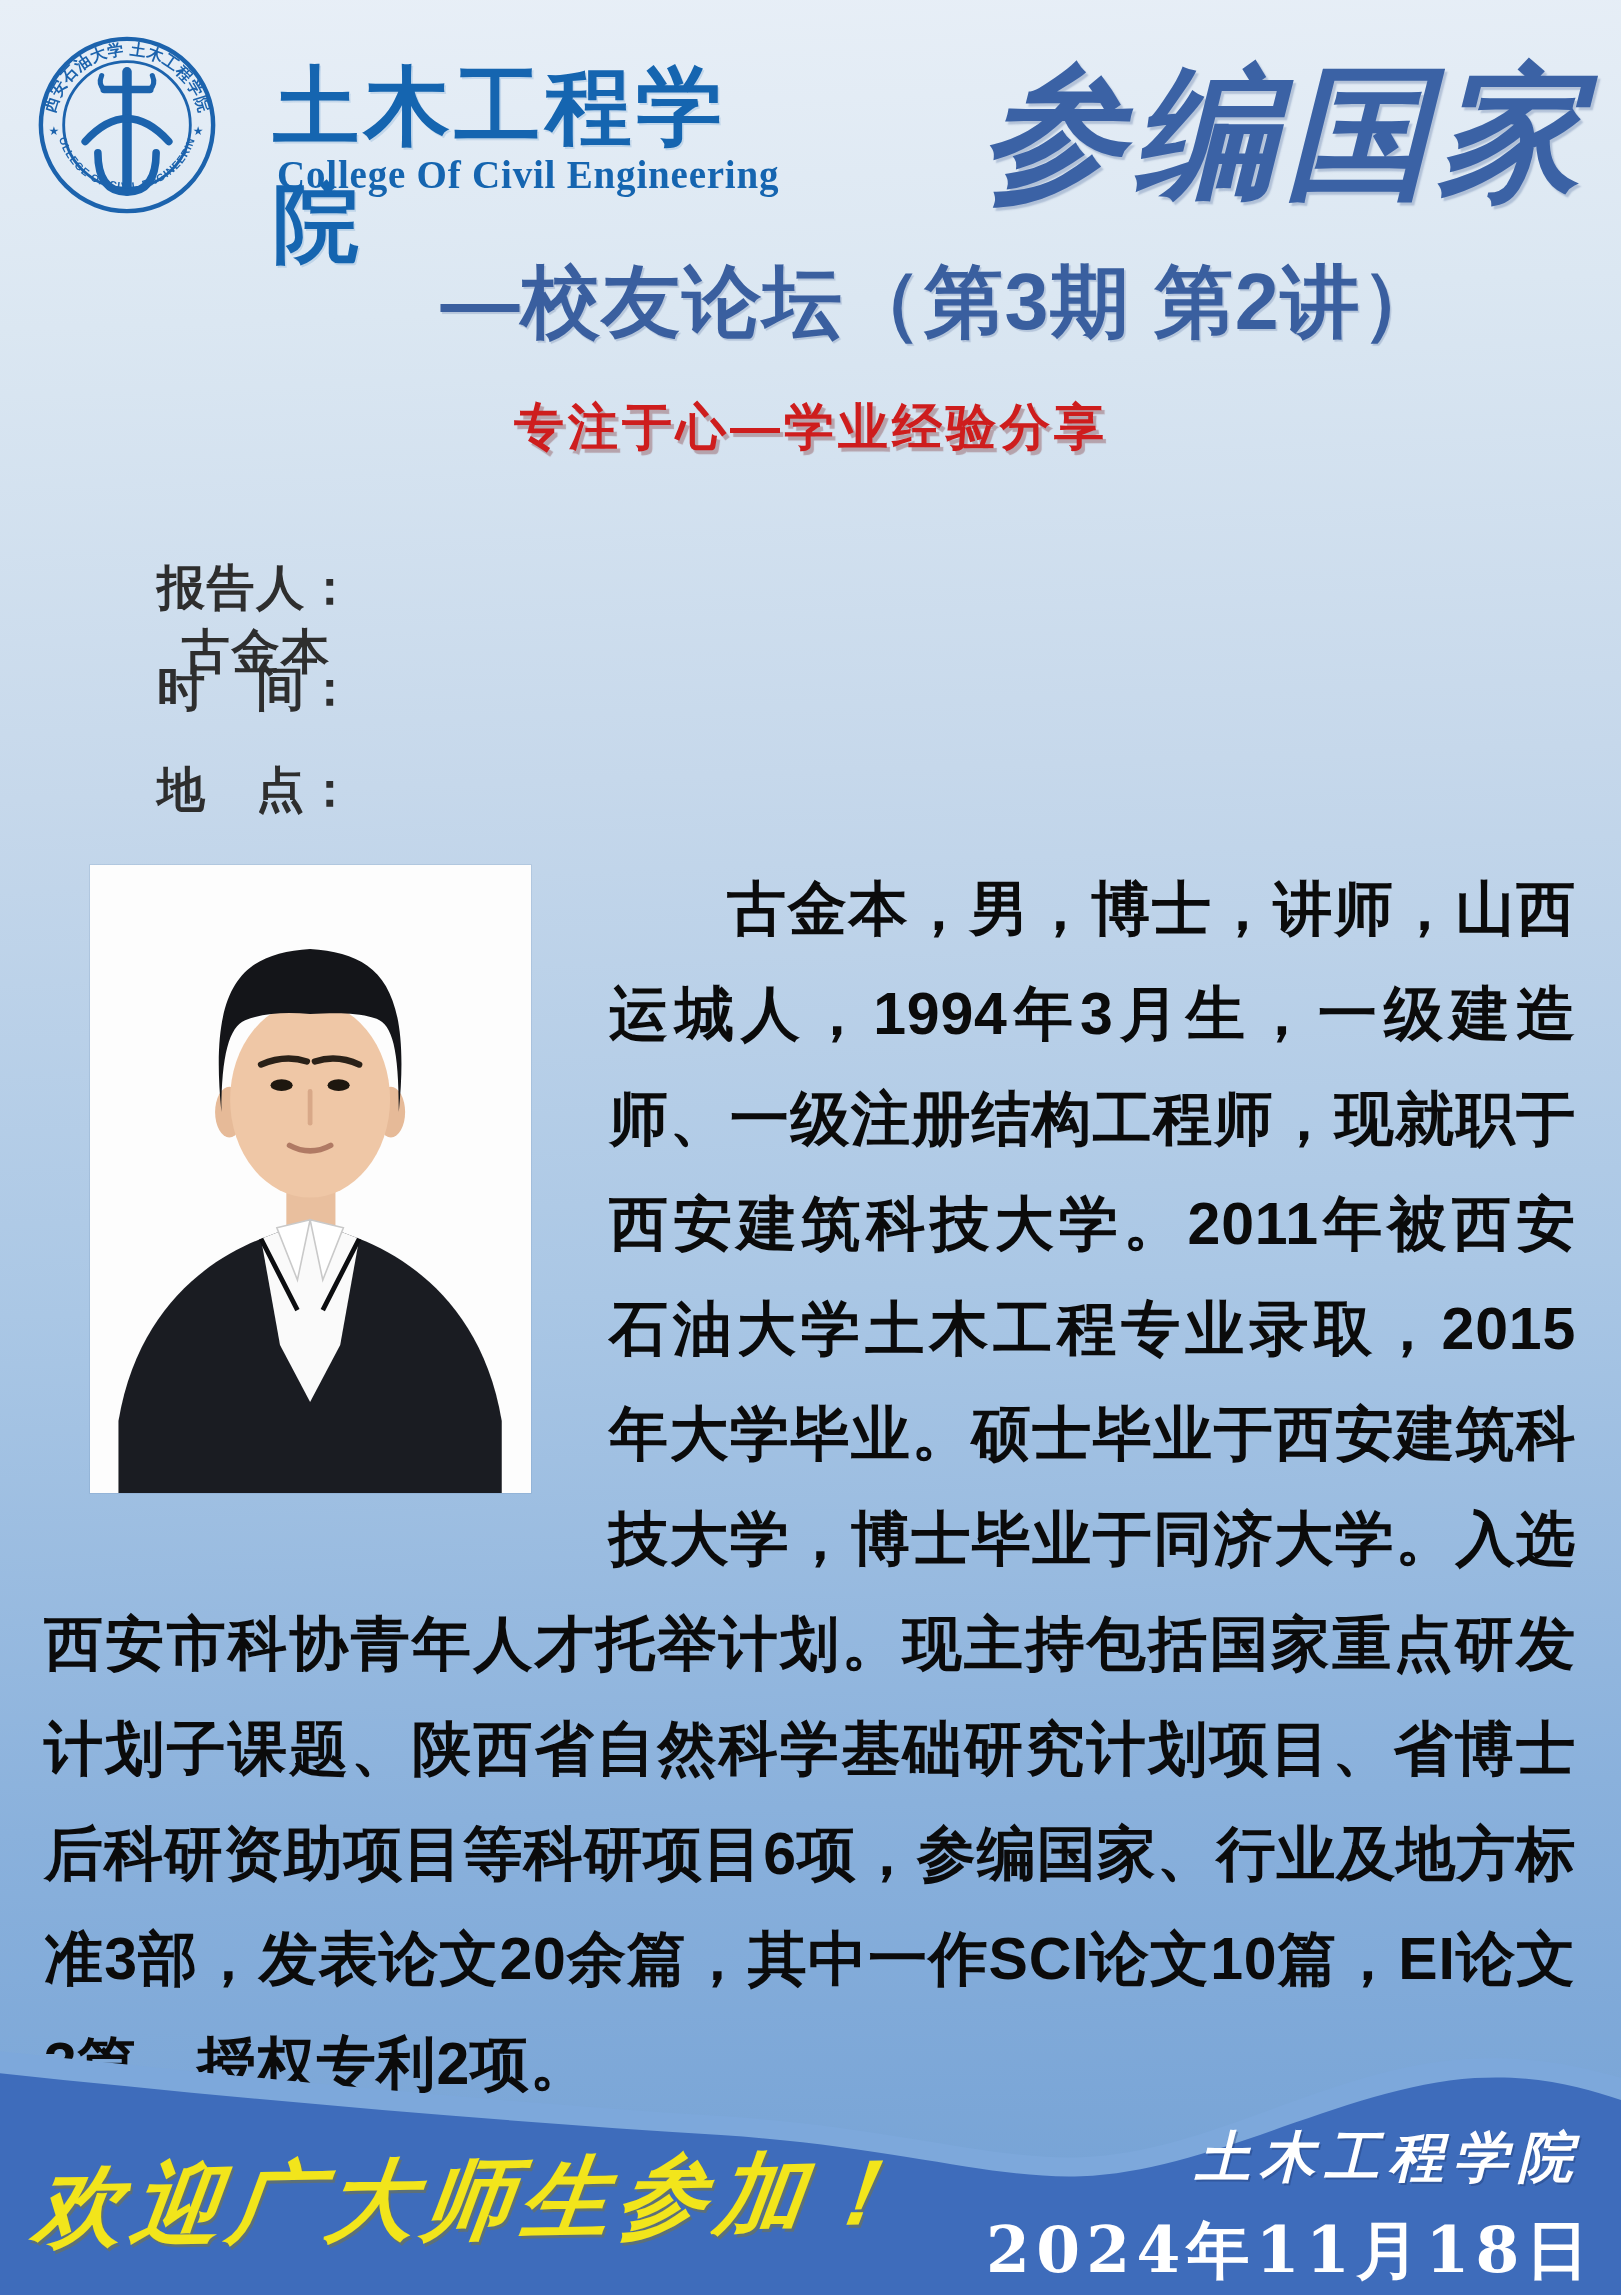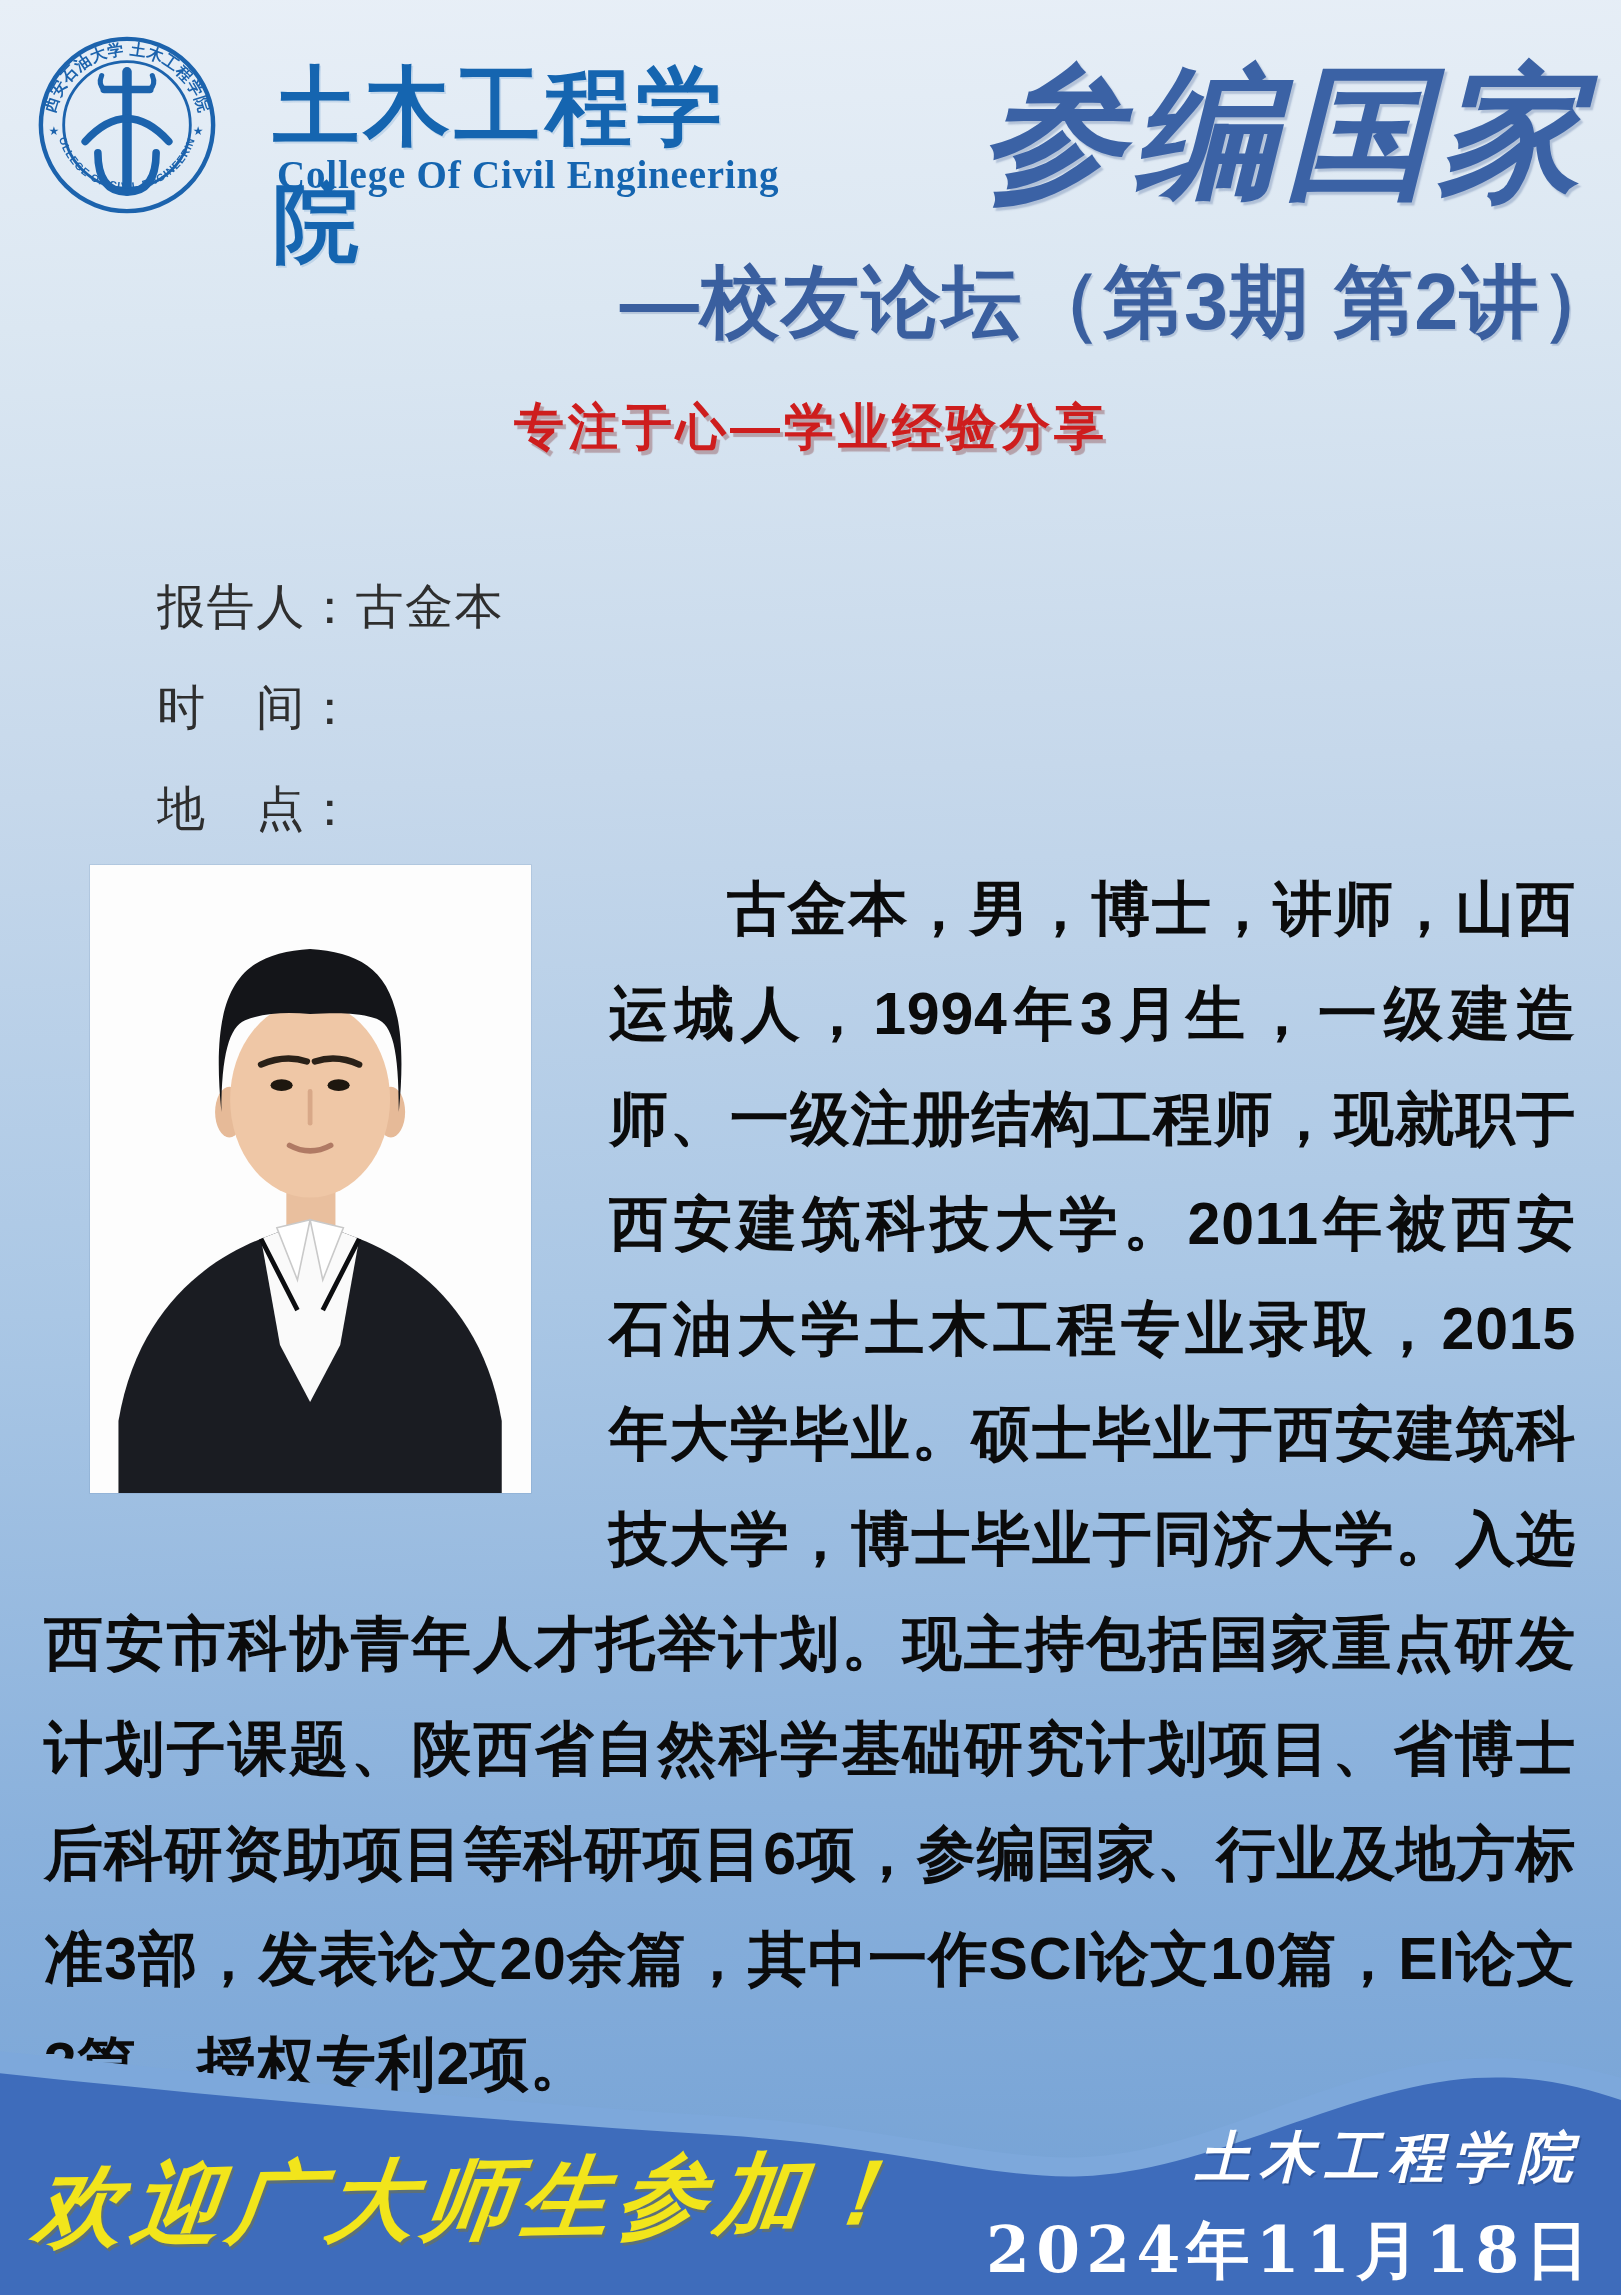--- a/index.html
+++ b/index.html
@@ -19,32 +19,32 @@
     position:absolute;left:277px;top:152px;
     font-family:"Liberation Serif",serif;
     font-size:39px;font-weight:700;color:#1565b0;letter-spacing:0.8px;
   }
   .main-title{
     position:absolute;left:978px;top:38px;width:614px;text-align:center;
     font-size:144px;font-weight:900;color:#3b62a5;letter-spacing:8px;
     font-style:italic;text-shadow:2.4px 3.2px 1.6px rgba(40,70,130,.25);
   }
   .series-subtitle{
-    position:absolute;left:261px;top:250px;width:1360px;text-align:right;
+    position:absolute;left:261px;top:250px;width:1360px;text-align:center;
     font-size:79px;font-weight:800;color:#3a5f9f;letter-spacing:1.6px;
     text-shadow:1.6px 2.4px 0.8px rgba(40,70,130,.2);
   }
   .lecture-title{
     position:absolute;left:0;top:394px;width:1622px;text-align:center;
     font-size:50px;font-weight:900;color:#ce1d1d;letter-spacing:4px;
     text-shadow:3.2px 4px 0.8px rgba(110,15,15,.3);
   }
   
   .info{position:absolute;left:157px;top:556px;color:#2e2e2e;}
-  .info-line{height:101px;display:flex;align-items:center;font-size:48px;font-weight:400;letter-spacing:1.6px;}
+  .info-line{height:101px;display:flex;align-items:center;font-size:48px;font-weight:700;letter-spacing:1.6px;flex-direction:column;}
   .info-label{white-space:pre;}
   
   .bio{position:absolute;left:44px;top:857px;width:1532px;}
   .photo{
     float:left;width:441px;height:628px;margin:8px 78px 3.2px 46px;
     background:#ffffff;box-shadow:0 0 0 0.8px rgba(90,120,160,.18);
   }
   .photo svg{display:block;width:100%;height:100%;}
   .bio-text{
     margin:0;font-size:59px;line-height:105px;font-weight:600;color:#0b0b0b;

